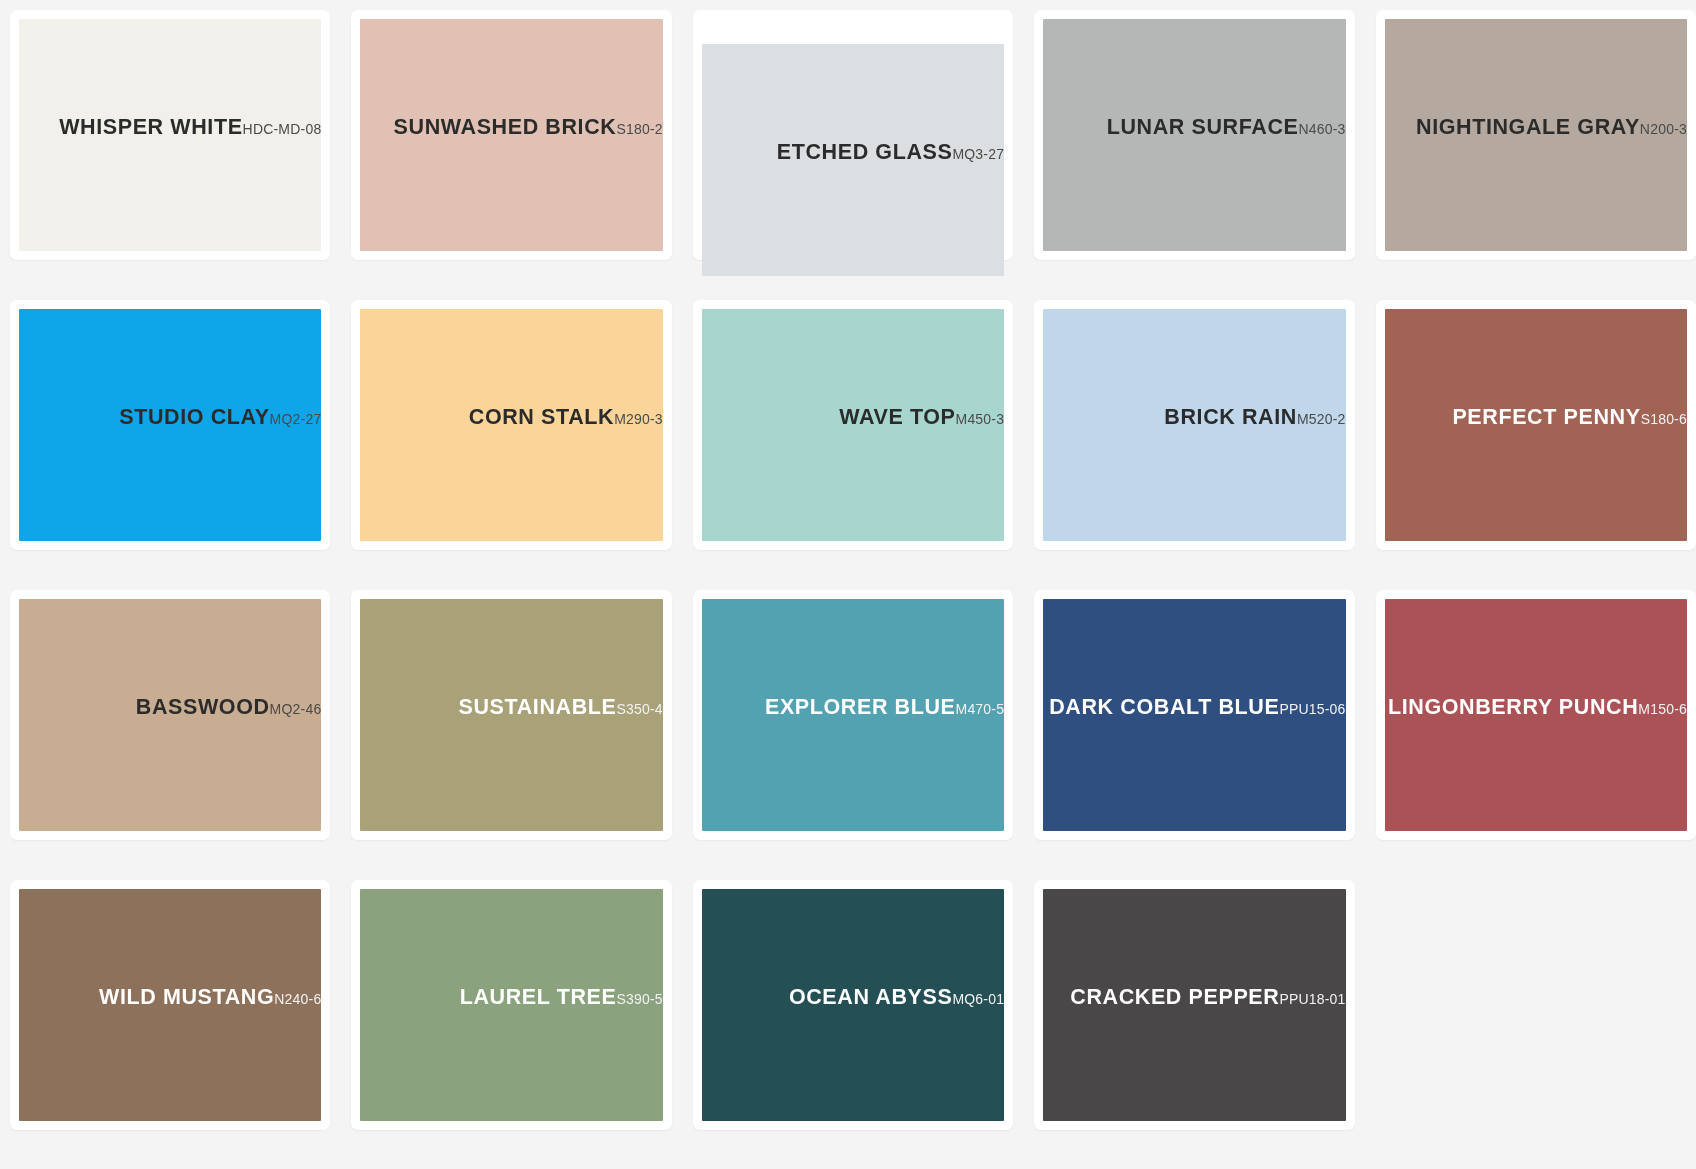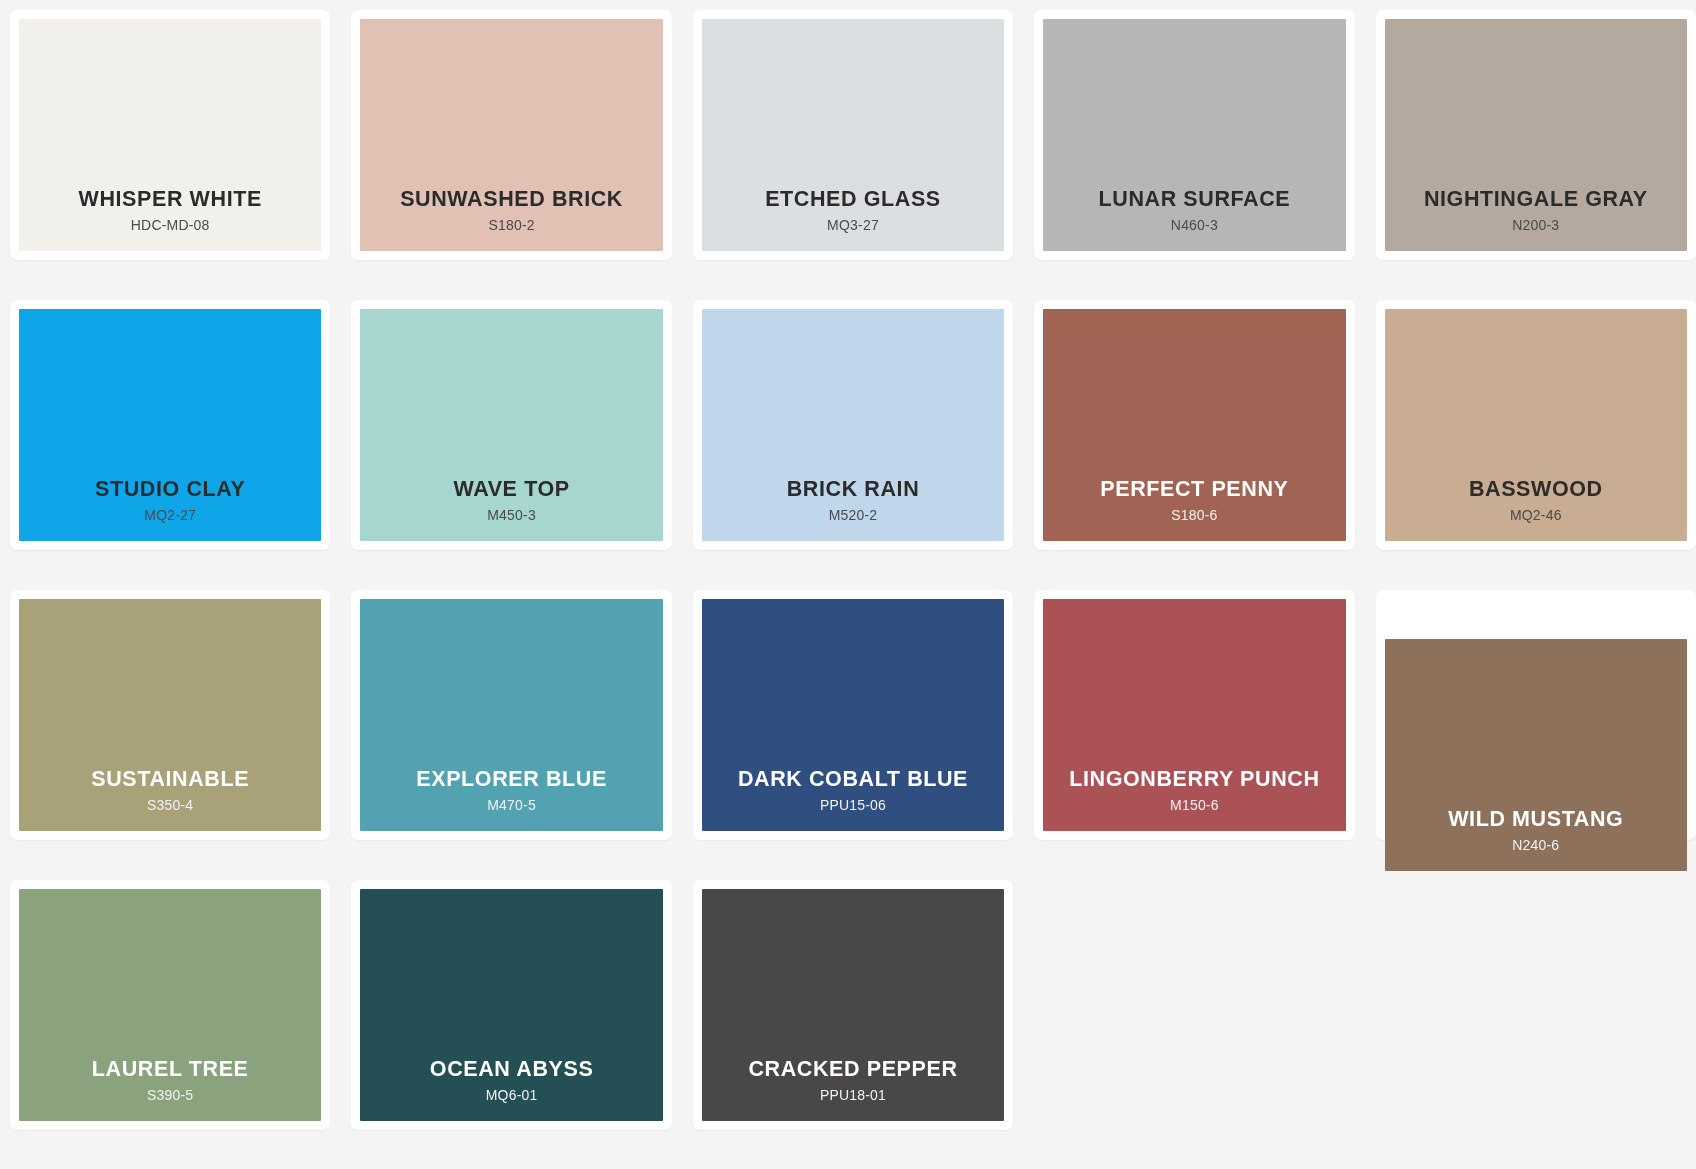--- a/index.html
+++ b/index.html
@@ -32,21 +32,20 @@
     box-sizing: border-box;
     box-shadow: 0 1px 2px rgba(0,0,0,0.05);
     height: 250px;
   }
 
   .swatch-chip {
     width: 100%;
     height: 100%;
     box-sizing: border-box;
     display: flex;
-    flex-direction: column;
     justify-content: flex-end;
     align-items: center;
     padding-bottom: 16px;
     border-radius: 1px;
   }
 
   .swatch-name {
     font-size: 21.5px;
     font-weight: 700;
     letter-spacing: 0.6px;
@@ -80,41 +79,47 @@
         <div class="swatch-code">HDC-MD-08</div>
       </div>
     </div>
     <div class="swatch-card" style="background: rgb(255, 255, 255);">
       <div class="swatch-chip text-dark" style="background: rgb(226, 193, 181);">
         <div class="swatch-name">SUNWASHED BRICK</div>
         <div class="swatch-code">S180-2</div>
       </div>
     </div>
     <div class="swatch-card" style="background: rgb(255, 255, 255);">
-      <div class="swatch-chip text-dark" style="background: rgb(219, 223, 226);">
+      <div class="swatch-chip text-dark" style="background: rgb(219, 223, 226); margin-top: 25px;">
         <div class="swatch-name">ETCHED GLASS</div>
         <div class="swatch-code">MQ3-27</div>
       </div>
     </div>
     <div class="swatch-card" style="background: rgb(255, 255, 255);">
       <div class="swatch-chip text-dark" style="background: rgb(181, 183, 182);">
         <div class="swatch-name">LUNAR SURFACE</div>
         <div class="swatch-code">N460-3</div>
       </div>
     </div>
     <div class="swatch-card" style="background: rgb(255, 255, 255);">
       <div class="swatch-chip text-dark" style="background: rgb(181, 169, 159);">
         <div class="swatch-name">NIGHTINGALE GRAY</div>
         <div class="swatch-code">N200-3</div>
       </div>
     </div>
     <div class="swatch-card" style="background: rgb(255, 255, 255);">
       <div class="swatch-chip text-dark" style="background: #0ea5e9;">
         <div class="swatch-name">STUDIO CLAY</div>
         <div class="swatch-code">MQ2-27</div>
+      </div>
+    </div>
+    <div class="swatch-card" style="background: rgb(255, 255, 255);">
+      <div class="swatch-chip text-dark" style="background: rgb(251, 212, 154);">
+        <div class="swatch-name">CORN STALK</div>
+        <div class="swatch-code">M290-3</div>
       </div>
     </div>
     <div class="swatch-card" style="background: rgb(255, 255, 255);">
       <div class="swatch-chip text-dark" style="background: rgb(166, 214, 205);">
         <div class="swatch-name">WAVE TOP</div>
         <div class="swatch-code">M450-3</div>
       </div>
     </div>
     <div class="swatch-card" style="background: rgb(255, 255, 255);">
       <div class="swatch-chip text-dark" style="background: rgb(192, 214, 234);">
@@ -152,21 +157,21 @@
         <div class="swatch-code">PPU15-06</div>
       </div>
     </div>
     <div class="swatch-card" style="background: rgb(255, 255, 255);">
       <div class="swatch-chip text-light" style="background: rgb(171, 82, 87);">
         <div class="swatch-name">LINGONBERRY PUNCH</div>
         <div class="swatch-code">M150-6</div>
       </div>
     </div>
     <div class="swatch-card" style="background: rgb(255, 255, 255);">
-      <div class="swatch-chip text-light" style="background: rgb(142, 113, 91); margin-top: 40px;">
+      <div class="swatch-chip text-light" style="background: rgb(142, 113, 91);">
         <div class="swatch-name">WILD MUSTANG</div>
         <div class="swatch-code">N240-6</div>
       </div>
     </div>
     <div class="swatch-card" style="background: rgb(255, 255, 255);">
       <div class="swatch-chip text-light" style="background: rgb(139, 162, 126);">
         <div class="swatch-name">LAUREL TREE</div>
         <div class="swatch-code">S390-5</div>
       </div>
     </div>

